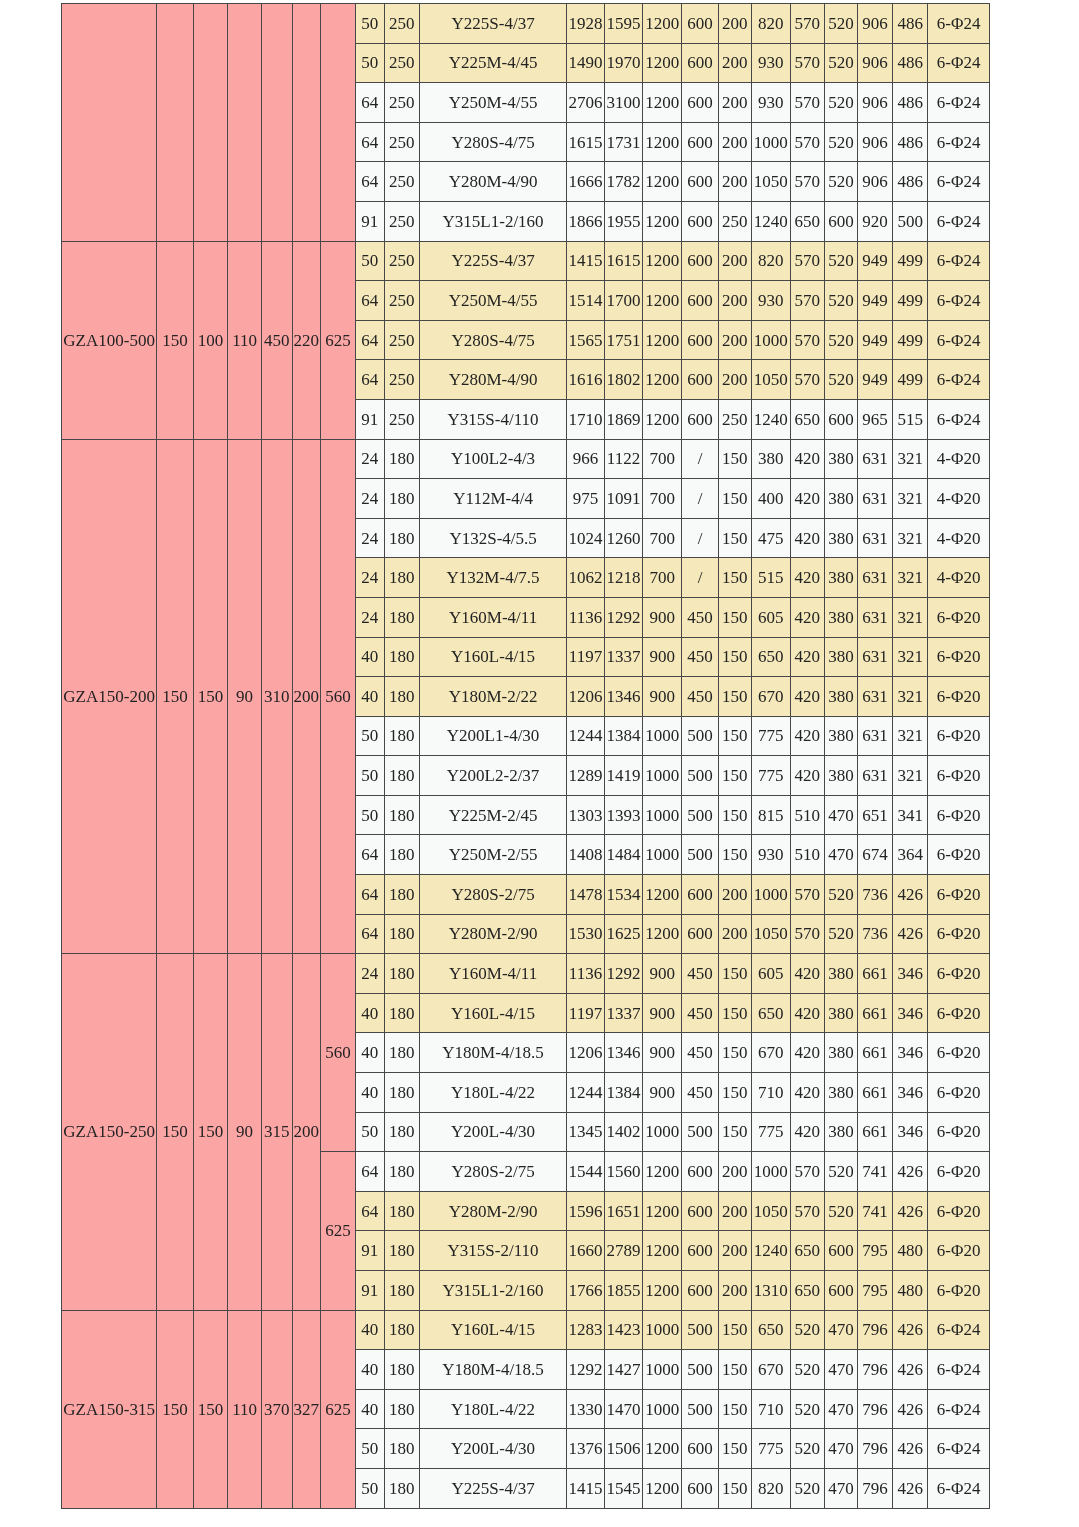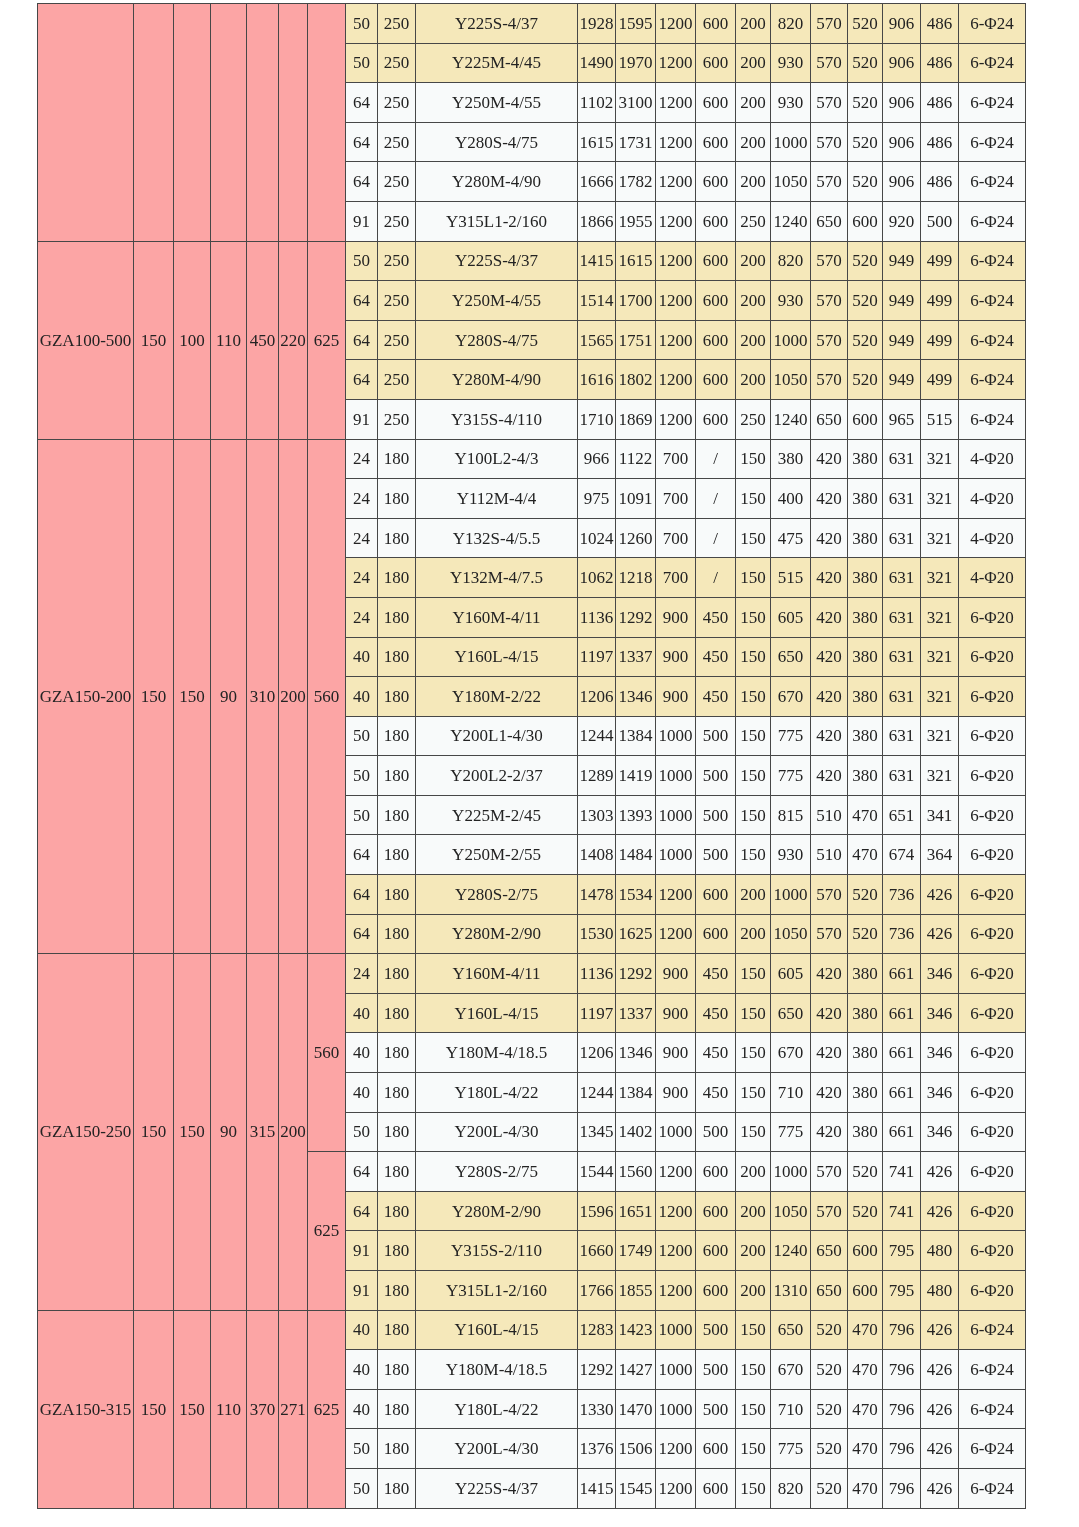--- a/index.html
+++ b/index.html
@@ -6,23 +6,24 @@
     margin: 0;
     padding: 0;
     background: #ffffff;
     width: 1079px;
     height: 1527px;
     overflow: hidden;
     font-family: "Liberation Serif", "DejaVu Serif", serif;
   }
   #page {
     position: relative;
-    width: 1079px;
+    width: 966px;
     height: 1527px;
     background: #ffffff;
+    margin-left: 24px;
   }
   table.spec {
     position: absolute;
     left: 37px;
     top: 3px;
     border-collapse: collapse;
     table-layout: fixed;
     height: 1506px;
   }
   table.spec td {
@@ -106,21 +107,21 @@
           <td class="hl">570</td>
           <td class="hl">520</td>
           <td class="hl">906</td>
           <td class="hl">486</td>
           <td class="hl">6-Φ24</td>
         </tr>
         <tr>
           <td class="wh">64</td>
           <td class="wh">250</td>
           <td class="wh">Y250M-4/55</td>
-          <td class="wh">1102</td>
+          <td class="wh">2706</td>
           <td class="wh">3100</td>
           <td class="wh">1200</td>
           <td class="wh">600</td>
           <td class="wh">200</td>
           <td class="wh">930</td>
           <td class="wh">570</td>
           <td class="wh">520</td>
           <td class="wh">906</td>
           <td class="wh">486</td>
           <td class="wh">6-Φ24</td>
@@ -593,21 +594,21 @@
           <td class="hl">520</td>
           <td class="hl">741</td>
           <td class="hl">426</td>
           <td class="hl">6-Φ20</td>
         </tr>
         <tr>
           <td class="hl">91</td>
           <td class="hl">180</td>
           <td class="hl">Y315S-2/110</td>
           <td class="hl">1660</td>
-          <td class="hl">1749</td>
+          <td class="hl">2789</td>
           <td class="hl">1200</td>
           <td class="hl">600</td>
           <td class="hl">200</td>
           <td class="hl">1240</td>
           <td class="hl">650</td>
           <td class="hl">600</td>
           <td class="hl">795</td>
           <td class="hl">480</td>
           <td class="hl">6-Φ20</td>
         </tr>
@@ -626,21 +627,21 @@
           <td class="hl">795</td>
           <td class="hl">480</td>
           <td class="hl">6-Φ20</td>
         </tr>
         <tr>
           <td rowspan="5" class="lead model">GZA150-315</td>
           <td rowspan="5" class="lead">150</td>
           <td rowspan="5" class="lead">150</td>
           <td rowspan="5" class="lead">110</td>
           <td rowspan="5" class="lead">370</td>
-          <td rowspan="5" class="lead">271</td>
+          <td rowspan="5" class="lead">327</td>
           <td rowspan="5" class="lead">625</td>
           <td class="hl">40</td>
           <td class="hl">180</td>
           <td class="hl">Y160L-4/15</td>
           <td class="hl">1283</td>
           <td class="hl">1423</td>
           <td class="hl">1000</td>
           <td class="hl">500</td>
           <td class="hl">150</td>
           <td class="hl">650</td>

